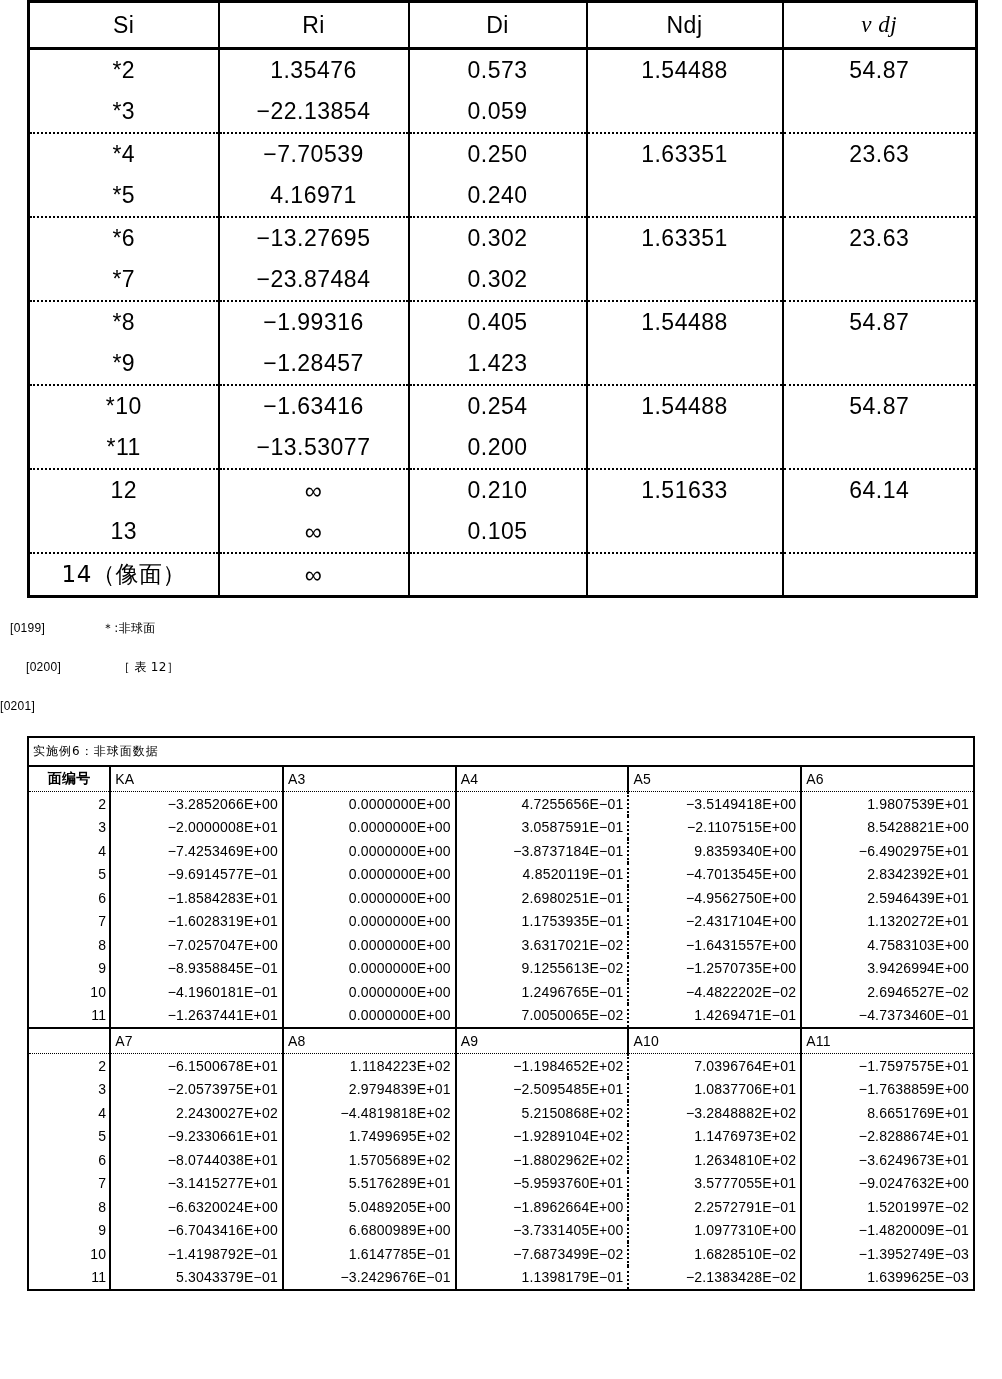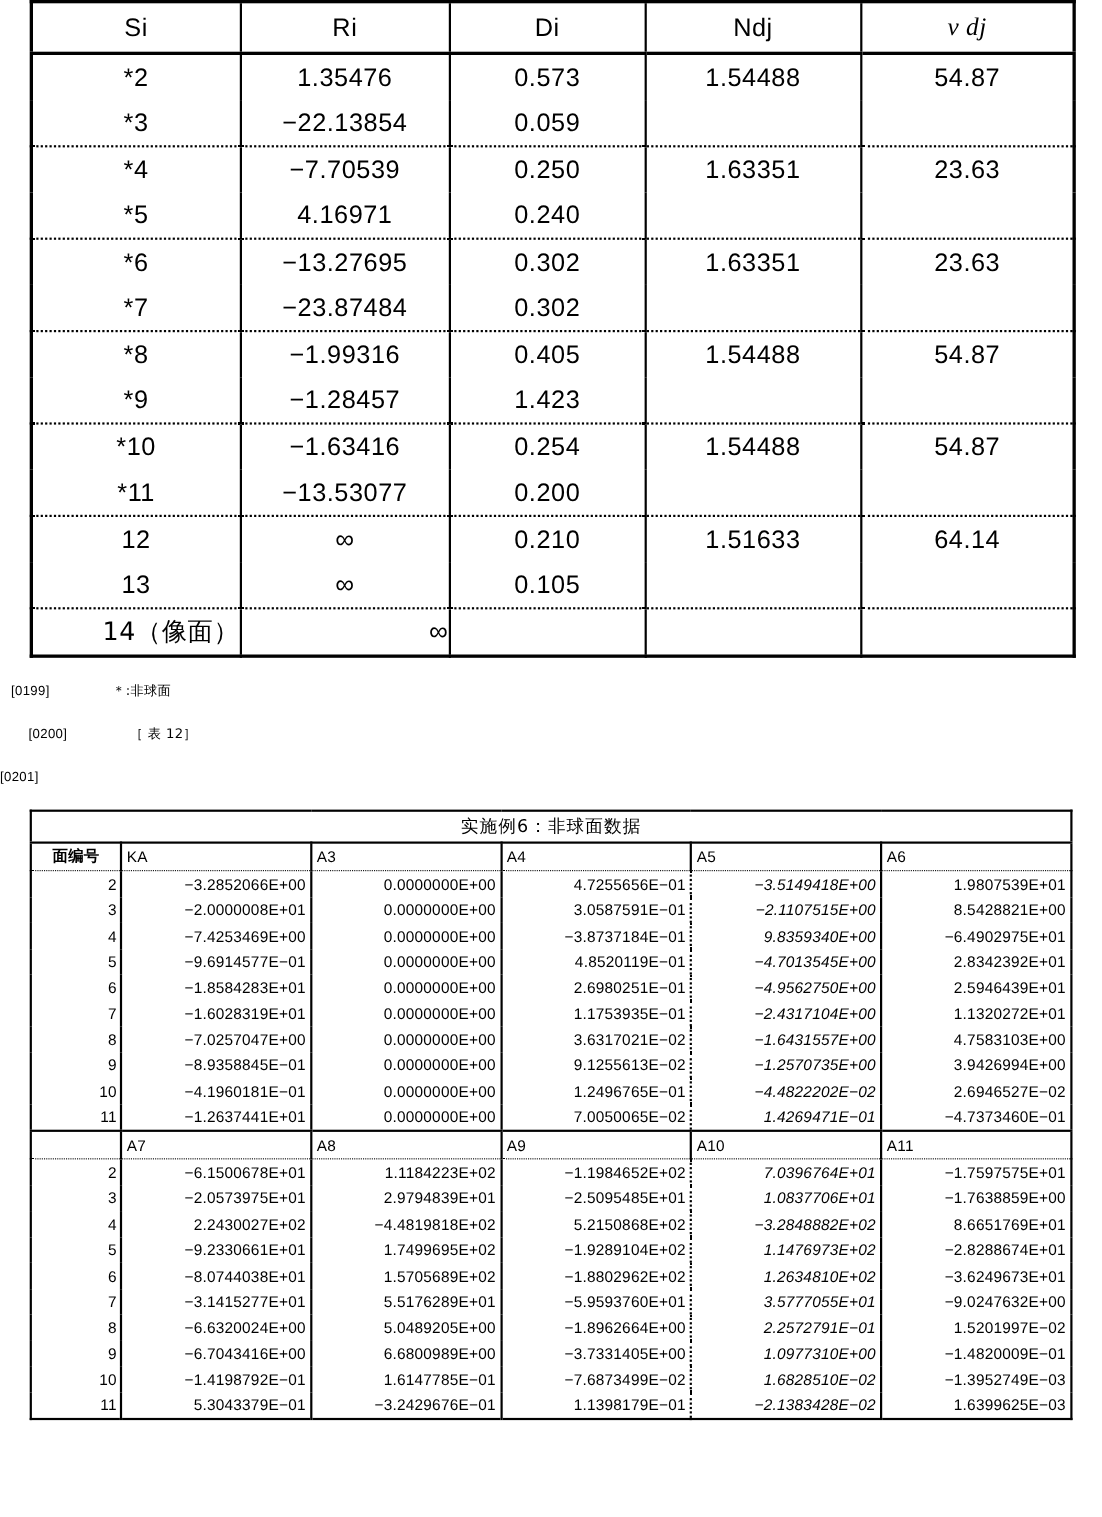--- a/index.html
+++ b/index.html
@@ -44,21 +44,21 @@
     border-right: 3px solid #000;
     border-top: 3px solid #000;
     border-bottom: 3px solid #000;
   }
   table.t1 td, table.t1 th { border-left: 2px solid #000; }
   table.t1 td:first-child, table.t1 th:first-child { border-left: none; }
   
   table.t1 thead th { border-bottom: 3px solid #000; height: 44px; }
   
   table.t1 tr.grp-end td { border-bottom: 2px dotted #000; }
-  table.t1 tr.last-row td { border-bottom: none; text-align: right; }
+  table.t1 tr.last-row td { border-bottom: none; }
   .c-si  { width: 190px; }
   .c-ri  { width: 190px; }
   .c-di  { width: 178px; }
   .c-ndj { width: 196px; }
   .c-vdj { width: 194px; }
   .inf { font-size: 24px; }
   .nu-ital { font-style: italic; font-family: "Liberation Serif", serif; }
   .cjk { font-family: "DejaVu Sans", "Liberation Sans", sans-serif; }
 
   
@@ -86,42 +86,42 @@
     border: 2px solid #000;
   }
   table.t2 td {
     padding: 0 4px;
     height: 23.5px;
     vertical-align: middle;
     white-space: nowrap;
     letter-spacing: 0.2px;
   }
   table.t2 td.title {
-    text-align: center;
-    font-size: 16px;
+    text-align: left;
+    font-size: 12px;
     height: 27px;
     border-bottom: 2px solid #000;
     letter-spacing: 1px;
   }
   table.t2 td.colhead {
     text-align: left;
     border-bottom: 1px dotted #000;
     border-left: 2px solid #000;
     height: 24px;
   }
   table.t2 td.colhead.first {
     text-align: center;
     border-left: none;
     font-weight: bold;
   }
   table.t2 td.num {
     text-align: right;
     border-left: 2px solid #000;
   }
-  table.t2 td.num.vline-dot { border-left: 2px dotted #000; font-style: italic; }
+  table.t2 td.num.vline-dot { border-left: 2px dotted #000; }
   table.t2 td.idx {
     text-align: right;
     border-left: none;
     padding-right: 3px;
   }
   table.t2 tr.block-end td { border-bottom: 2px solid #000; }
   .w-idx { width: 82px; }
   .w-col { width: 172.4px; }
 </style>
 </head>

